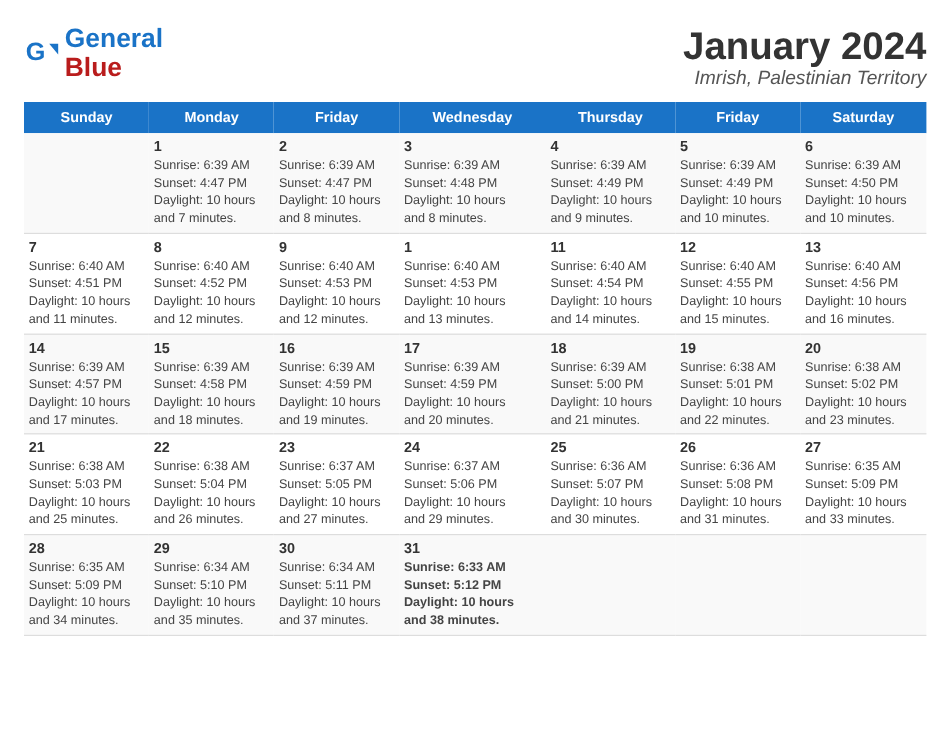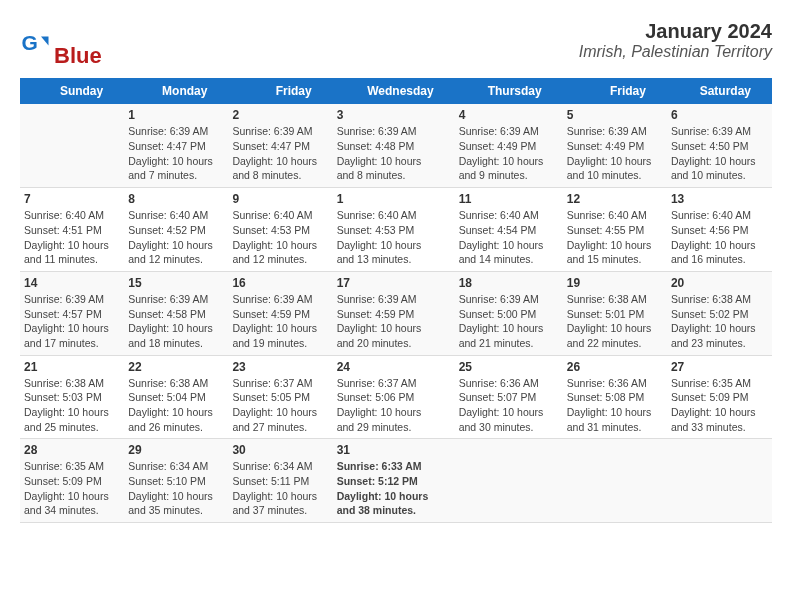--- a/index.html
+++ b/index.html
@@ -31,39 +31,39 @@
     }
     .logo-icon {
       width: 30px;
       height: 30px;
       margin-right: 4px;
     }
     .title-block {
       text-align: right;
     }
     .main-title {
-      font-size: 20px;
+      font-size: 32px;
       font-weight: bold;
       color: #333;
     }
     .subtitle {
       font-size: 16px;
       color: #555;
       font-style: italic;
     }
     table {
       width: 100%;
       border-collapse: collapse;
       font-size: 11px;
     }
     thead tr th {
       background-color: #1a73c7;
       color: #fff;
       padding: 6px 21px;
-      text-align: right;
+      text-align: center;
       font-size: 12px;
       font-weight: bold;
     }
     tbody tr {
       border-bottom: 1px solid #ddd;
     }
     tbody tr:nth-child(odd) {
       background-color: #f9f9f9;
     }
     tbody tr:nth-child(even) {
@@ -89,21 +89,21 @@
 </head>
 <body>
 
 <div class="header">
   <div class="logo">
     <svg class="logo-icon" viewBox="0 0 40 40">
       <text x="2" y="28" font-size="28" font-weight="bold" fill="#1a73c7">G</text>
       <polygon points="28,10 38,10 38,22" fill="#1a73c7"></polygon>
     </svg>
     <div class="logo-text">
-      <br>
+      <span>General</span><br>
       <span style="color:#b91c1c">Blue</span>
     </div>
   </div>
   <div class="title-block">
     <div class="main-title">January 2024</div>
     <div class="subtitle">Imrish, Palestinian Territory</div>
   </div>
 </div>
 
 <table>

